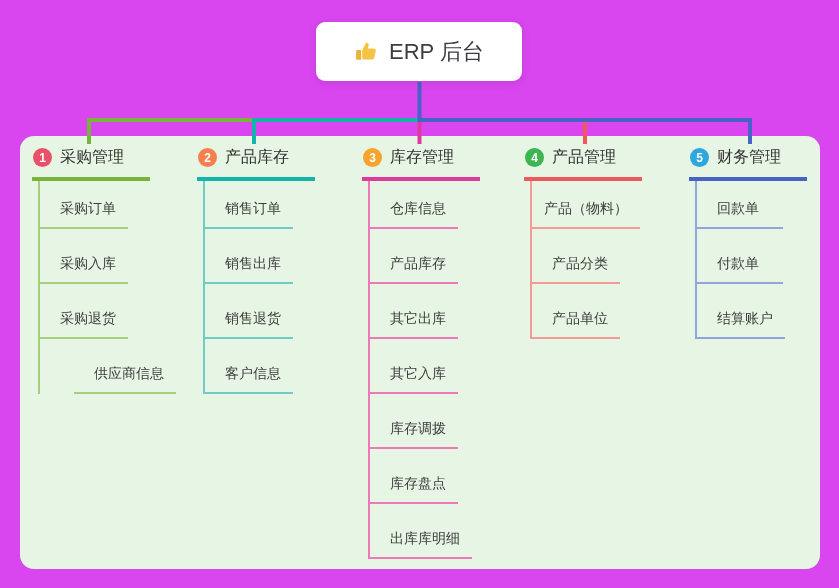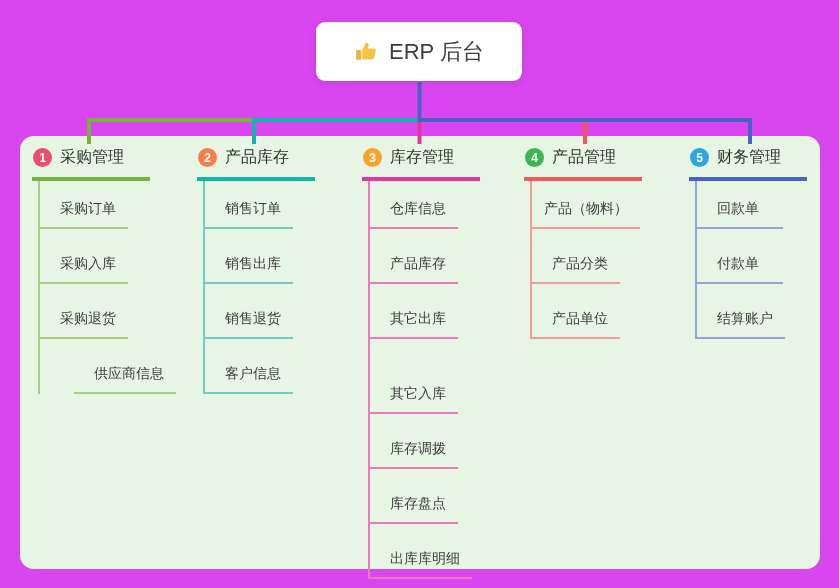--- a/index.html
+++ b/index.html
@@ -74,21 +74,21 @@
       </div>
       <div class="branch" style="left: 362px;">
         <div class="bhead" style="border-bottom-color: rgb(221, 58, 158);">
           <span class="badge" style="background: rgb(246, 164, 46);">3</span>
           <span>库存管理</span>
         </div>
         <div class="kids" style="border-left-color: rgb(238, 121, 186);">
           <div class="kid" style="border-bottom-color: rgb(238, 121, 186);">仓库信息</div>
           <div class="kid" style="border-bottom-color: rgb(238, 121, 186);">产品库存</div>
           <div class="kid" style="border-bottom-color: rgb(238, 121, 186);">其它出库</div>
-          <div class="kid" style="border-bottom-color: rgb(238, 121, 186); margin-top: 20px;">其它入库</div>
+          <div class="kid" style="border-bottom-color: rgb(238, 121, 186);">其它入库</div>
           <div class="kid" style="border-bottom-color: rgb(238, 121, 186);">库存调拨</div>
           <div class="kid" style="border-bottom-color: rgb(238, 121, 186);">库存盘点</div>
           <div class="kid" style="border-bottom-color: rgb(238, 121, 186);">出库库明细</div>
         </div>
       </div>
       <div class="branch" style="left: 524px;">
         <div class="bhead" style="border-bottom-color: rgb(240, 89, 92);">
           <span class="badge" style="background: rgb(61, 181, 81);">4</span>
           <span>产品管理</span>
         </div>

